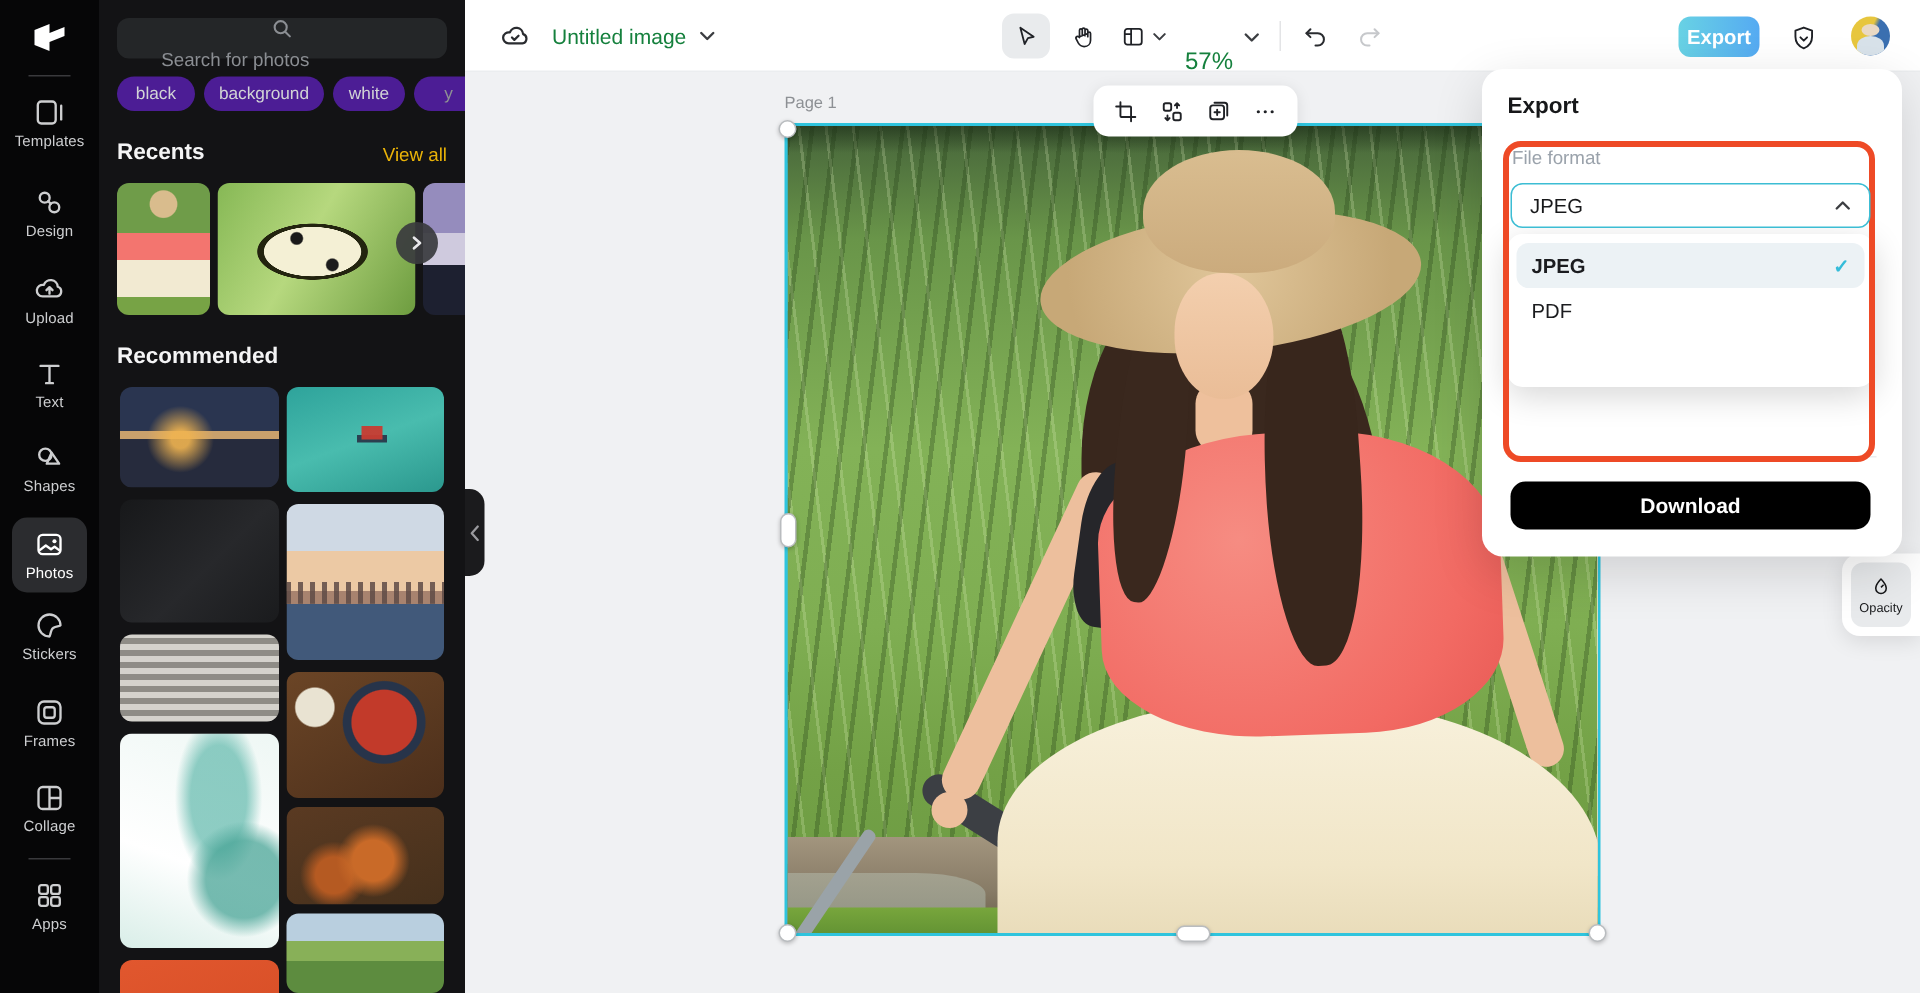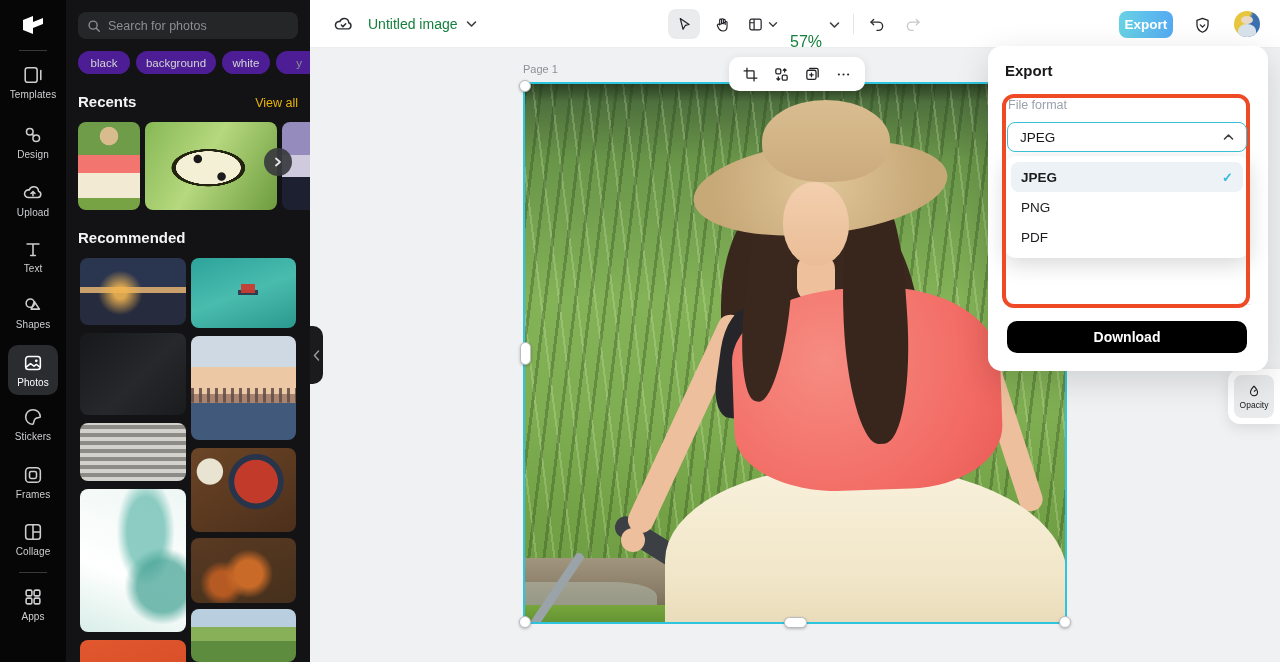--- a/index.html
+++ b/index.html
@@ -10,21 +10,21 @@
   
   #rail { left:0; top:0; width:66px; height:662px; background:#060607; z-index:50; }
   .rail-item { left:0; width:66px; display:flex; flex-direction:column; align-items:center; gap:3px; color:#cdced0; cursor:pointer; }
   .rail-item .lbl { font-size:10px; letter-spacing:.1px; }
   .rail-item svg { display:block; }
   .rail-active-bg { left:8px; width:50px; height:50px; background:#2b2c2f; border-radius:10px; }
   .rail-div { left:19px; width:28px; height:1px; background:#39393c; }
 
   
   #panel { left:66px; top:0; width:244px; height:662px; background:#131315; z-index:45; overflow:hidden; }
-  .search { left:12px; top:12px; width:220px; height:27px; background:#242628; border-radius:8px; display:flex; align-items:center; padding:0 9px; gap:7px; }
+  .search { left:12px; top:12px; width:220px; height:27px; background:#242628; border-radius:8px; display:flex; align-items:center; padding:0 9px; gap:7px;flex-direction:column; }
   .search input { flex:1; background:transparent; border:none; outline:none; color:#d8d9db; font-size:12.5px; font-family:"Liberation Sans",sans-serif; }
   .search input::placeholder { color:#8b8e93; }
   .tag { top:51px; height:23px; background:#4c1d95; border-radius:12px; color:#d2d4d6; font-size:11.5px; display:flex; align-items:center; justify-content:center; cursor:pointer; white-space:nowrap; }
   .sec-title { color:#f4f4f5; font-size:15px; font-weight:bold; }
   .view-all { color:#eab308; font-size:12.5px; cursor:pointer; }
   .thumb { border-radius:8px; cursor:pointer; overflow:hidden; }
   .chev-circle { left:198px; top:148px; width:28px; height:28px; border-radius:50%; background:rgba(58,59,62,.92); color:#e8e8ea; display:flex; align-items:center; justify-content:center; cursor:pointer; z-index:5; }
 
   
   .th-girl { background:
@@ -453,23 +453,20 @@
       </span>
   </div>
 
 
   <div class="ep ep-menu">
     <div class="ep-opt sel">
       <span>JPEG</span>
       <span class="check">✓</span>
     </div>
     <div class="ep-opt">
-      <span>PNG</span>
-    </div>
-    <div class="ep-opt">
       <span>PDF</span>
     </div>
   </div>
 
   <div class="ep ep-redbox"></div>
   <div class="ep ep-div"></div>
   <div class="ep ep-download">
       <span>Download</span>
     </div>
 </div>

